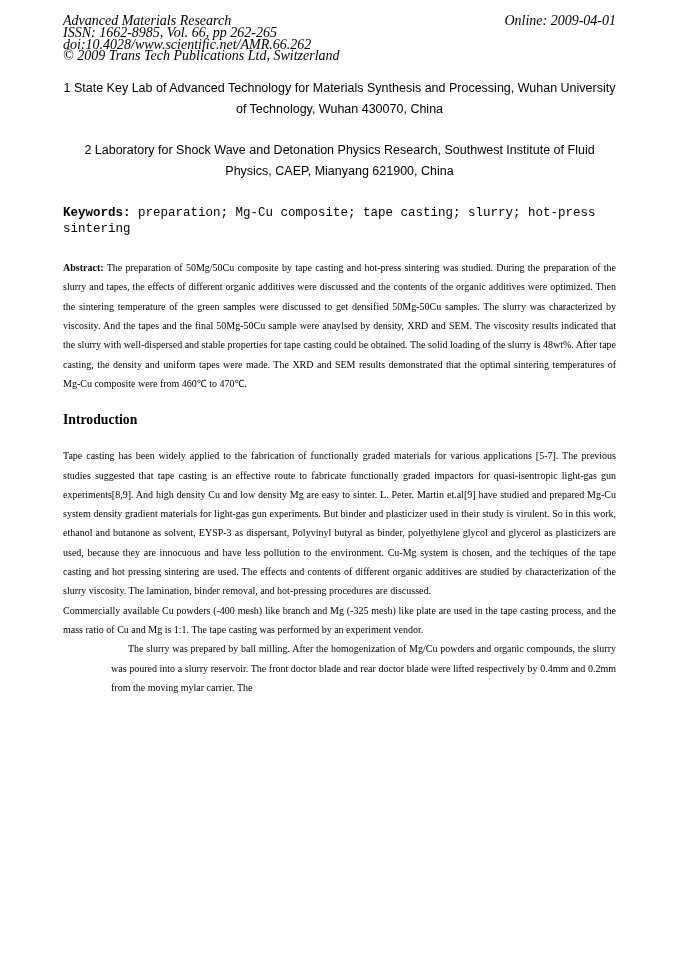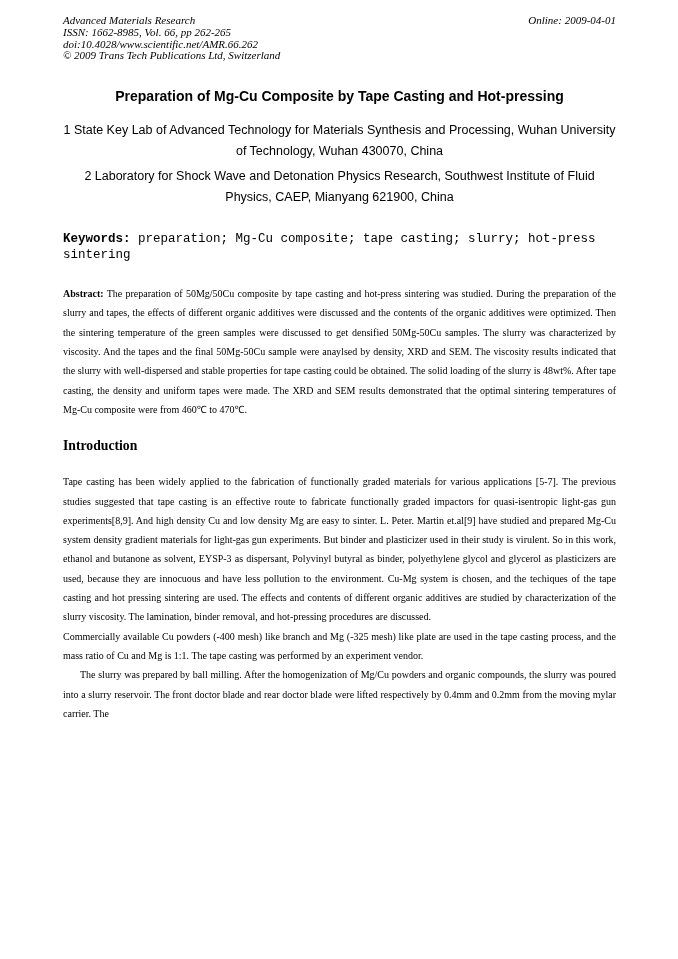--- a/index.html
+++ b/index.html
@@ -17,21 +17,21 @@
     padding: 15px 62px 0 63px;
     background: #ffffff;
   }
   
   .header {
     display: flex;
     justify-content: space-between;
     align-items: flex-start;
     font-family: "Liberation Serif", serif;
     font-style: italic;
-    font-size: 11px;
+    font-size: 14px;
     line-height: 11.8px;
   }
   .header-left div { white-space: nowrap; }
   .header-right { white-space: nowrap; }
   
   .title {
     margin-top: 26px;
     text-align: center;
     font-family: "Liberation Sans", sans-serif;
     font-weight: 700;
@@ -50,21 +50,21 @@
     vertical-align: super;
     line-height: 0;
   }
   .affiliation {
     text-align: center;
     font-family: "Liberation Sans", sans-serif;
     font-size: 12.5px;
     line-height: 21px;
     margin-top: 16px;
   }
-  .affiliation + .affiliation { margin-top: 4px; text-align: center; }
+  .affiliation + .affiliation { margin-top: 20px; text-align: center; }
   .email-line {
     margin-top: 7px;
     text-align: center;
     font-family: "Liberation Sans", sans-serif;
     font-size: 12.5px;
     line-height: 16px;
   }
   .corresponding {
     margin-top: 8px;
     text-align: center;
@@ -90,38 +90,37 @@
   .abstract { margin-top: 21px; }
   .abstract .abs-label { font-weight: 700; }
   .section-heading {
     margin-top: 17px;
     font-family: "Liberation Serif", serif;
     font-weight: 700;
     font-size: 13.7px;
     line-height: 19px;
   }
   .section-heading + .body-para { margin-top: 17px; }
-  .body-para.indented { text-indent: 17px; }
+  .body-para.indented { text-indent: 17px; margin-left: 48px; }
 </style>
 </head>
 <body>
 
 <div class="page">
 
   <div class="header">
     <div class="header-left">
       <div>Advanced Materials Research</div>
       <div>ISSN: 1662-8985, Vol. 66, pp 262-265</div>
       <div>doi:10.4028/www.scientific.net/AMR.66.262</div>
       <div>© 2009 Trans Tech Publications Ltd, Switzerland</div>
     </div>
     <div class="header-right">Online: 2009-04-01</div>
   </div>
 
-  <h1 class="title">Preparation of Mg-Cu Composite by Tape Casting and Hot-pressing</h1>
 
 
   <div class="affiliation">1 State Key Lab of Advanced Technology for Materials Synthesis and Processing, Wuhan University of Technology, Wuhan 430070, China</div>
   <div class="affiliation">2 Laboratory for Shock Wave and Detonation Physics Research, Southwest Institute of Fluid Physics, CAEP, Mianyang 621900, China</div>
 
 
 
   <div class="keywords">
     <span class="kw-label">Keywords:</span><span> preparation; Mg-Cu composite; tape casting; slurry; hot-press sintering</span>
   </div>

